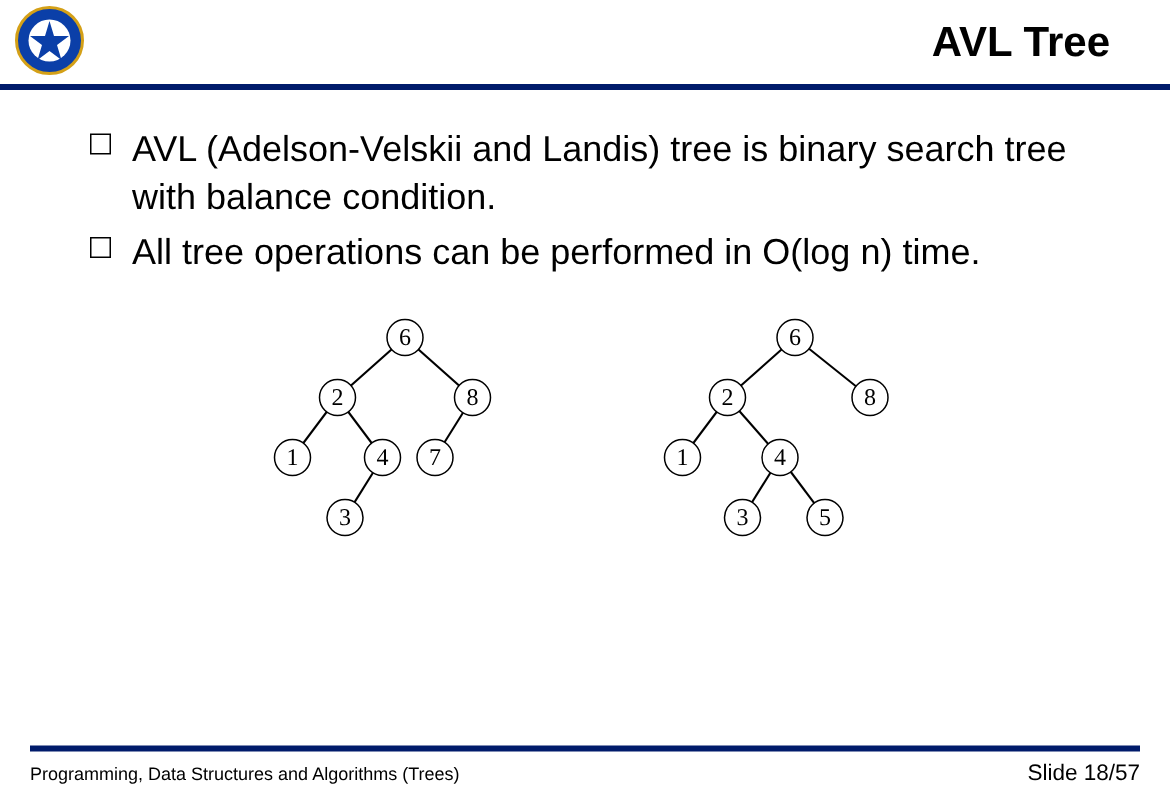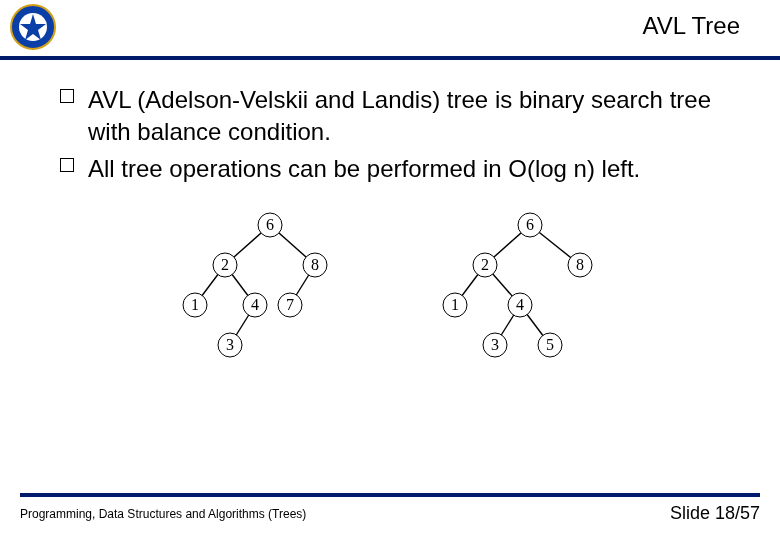--- a/index.html
+++ b/index.html
@@ -28,22 +28,23 @@
     position: absolute;
     left: 10px;
     top: 4px;
     width: 46px;
     height: 46px;
   }
   .title {
     position: absolute;
     right: 40px;
     top: 12px;
-    font-size: 24px;
+    font-size: 28px;
     color: #000;
+    font-weight: bold;
   }
   .body {
     padding: 24px 40px 0 60px;
   }
   .bullet {
     position: relative;
     font-size: 24px;
     line-height: 1.35;
     margin-bottom: 4px;
     padding-left: 28px;
@@ -77,21 +78,21 @@
     padding-top: 6px;
     display: flex;
     justify-content: space-between;
     align-items: center;
   }
   .footer-left {
     font-size: 12px;
     color: #000;
   }
   .footer-right {
-    font-size: 18px;
+    font-size: 15px;
     color: #000;
   }
 </style>
 </head>
 <body>
 
 <div class="slide">
 
   <div class="header">
     <div class="logo">
@@ -102,21 +103,21 @@
       </svg>
     </div>
     <div class="title">AVL Tree</div>
   </div>
 
   <div class="body">
     <div class="bullet">
       <span>AVL (Adelson-Velskii and Landis) tree is binary search tree with balance condition.</span>
     </div>
     <div class="bullet">
-      <span>All tree operations can be performed in O(log n) left.</span>
+      <span>All tree operations can be performed in O(log n) time.</span>
     </div>
 
     <div class="trees">
 
       <svg class="tree-svg" width="200" height="170" viewBox="0 0 200 170">
         <g stroke="#000" stroke-width="1.4" fill="none">
           <line x1="100" y1="20" x2="55" y2="60"></line>
           <line x1="100" y1="20" x2="145" y2="60"></line>
           <line x1="55" y1="60" x2="25" y2="100"></line>
           <line x1="55" y1="60" x2="85" y2="100"></line>

